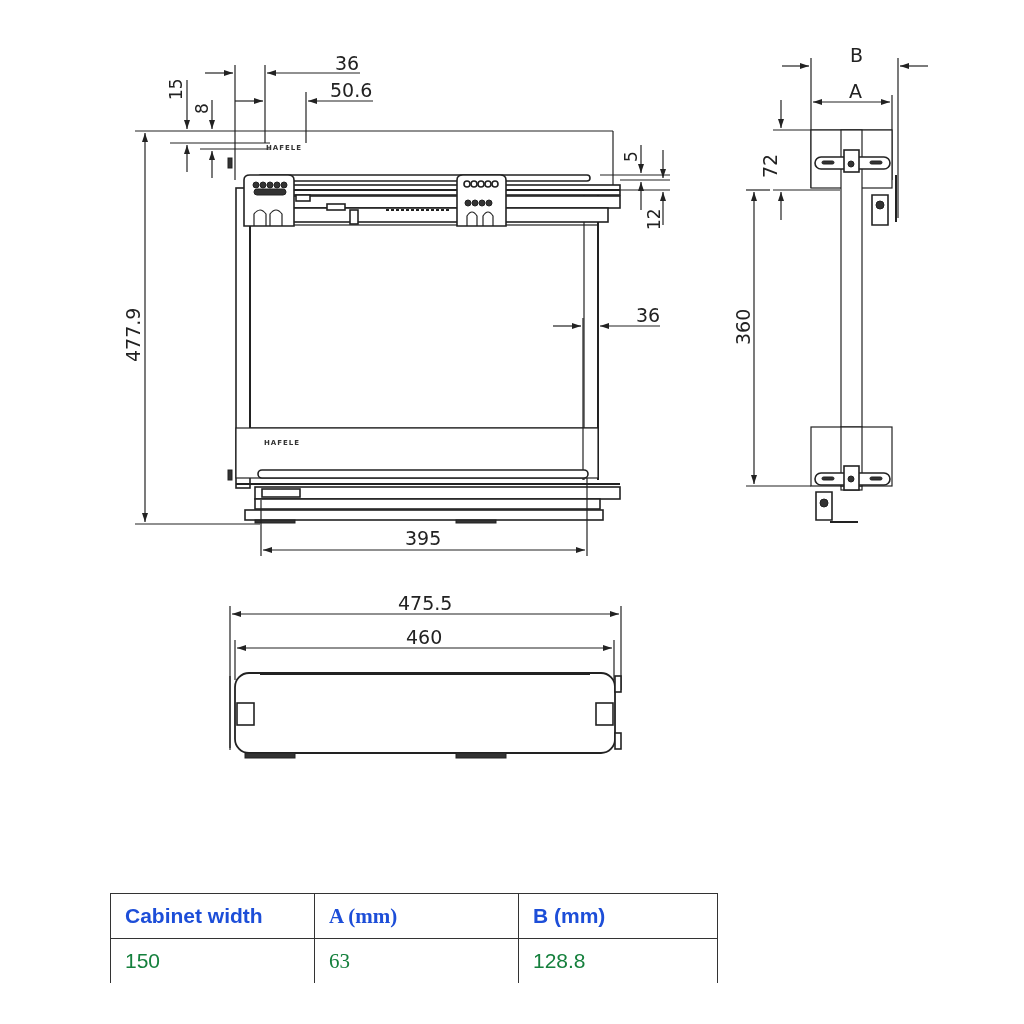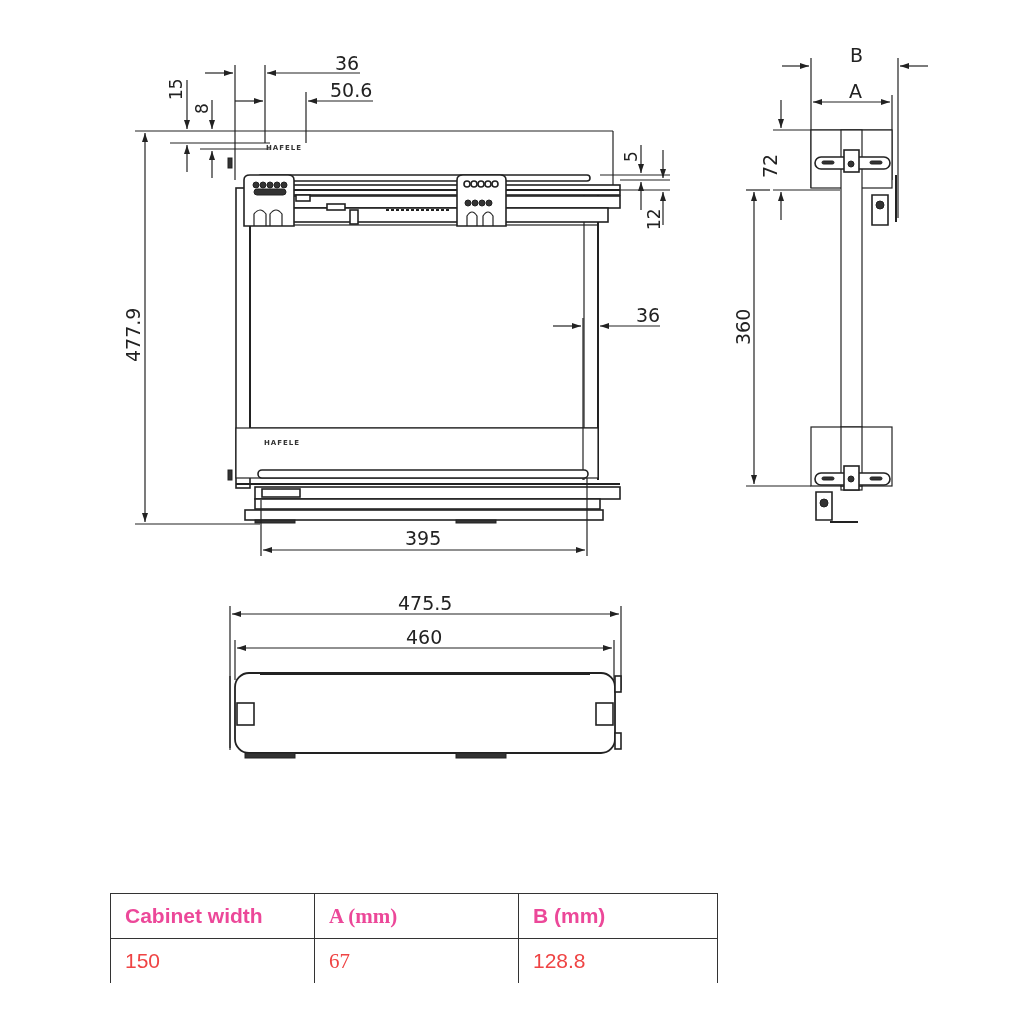--- a/index.html
+++ b/index.html
@@ -6,23 +6,23 @@
   body{width:1024px;height:1024px;position:relative;overflow:hidden;font-family:"DejaVu Sans",sans-serif;}
   #drawing{position:absolute;left:0;top:0;width:1024px;height:880px;}
   .dim{font-family:"DejaVu Sans",sans-serif;font-size:19px;fill:#222;}
   .dimS{font-family:"DejaVu Sans",sans-serif;font-size:17px;fill:#222;}
   .ln{stroke:#222;stroke-width:1.2;fill:none;}
   .thk{stroke:#222;stroke-width:2;fill:none;}
   .part{stroke:#222;stroke-width:1.6;fill:#fff;}
   .dark{fill:#333;stroke:#222;stroke-width:1;}
   .brand{font-family:"DejaVu Sans",sans-serif;font-size:7px;font-weight:bold;fill:#333;letter-spacing:1px;}
   #spec-table{position:absolute;left:110px;top:893px;width:608px;border-collapse:collapse;font-family:"Liberation Sans",sans-serif;}
-  #spec-table th,#spec-table td{border:1.5px solid #333;text-align:left;padding:0 14px;height:44px;font-size:21px;color:#ec4899;}
+  #spec-table th,#spec-table td{border:1.5px solid #333;text-align:left;padding:0 14px;height:44px;font-size:21px;color:#1d4ed8;}
   #spec-table th{font-weight:bold;}
-  #spec-table td{font-weight:normal;color:#ef4444;border-bottom:none;}
+  #spec-table td{font-weight:normal;color:#15803d;border-bottom:none;}
   #spec-table th:nth-child(1),#spec-table td:nth-child(1){width:175px;}
   #spec-table th:nth-child(2),#spec-table td:nth-child(2){width:175px;font-family:Liberation Serif, serif;}
 </style>
 </head>
 <body>
 
 <svg id="drawing" viewBox="0 0 1024 880" xmlns="http://www.w3.org/2000/svg">
   <defs>
     <marker id="arr" markerWidth="10" markerHeight="8" refX="9" refY="4" orient="auto" markerUnits="userSpaceOnUse">
       <path d="M0,1 L9,4 L0,7 Z" fill="#222"></path>
@@ -214,17 +214,17 @@
   <thead>
     <tr>
       <th>Cabinet width</th>
       <th>A (mm)</th>
       <th>B (mm)</th>
     </tr>
   </thead>
   <tbody>
     <tr>
       <td>150</td>
-      <td>67</td>
+      <td>63</td>
       <td>128.8</td>
     </tr>
   </tbody>
 </table>
 
 </body></html>

